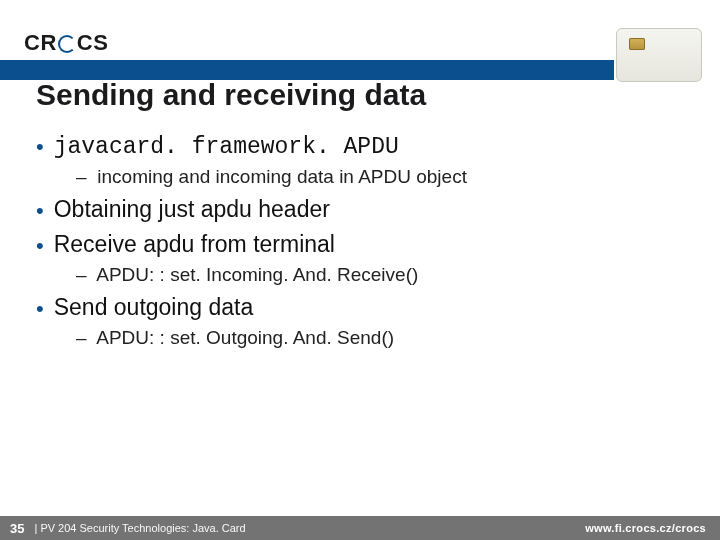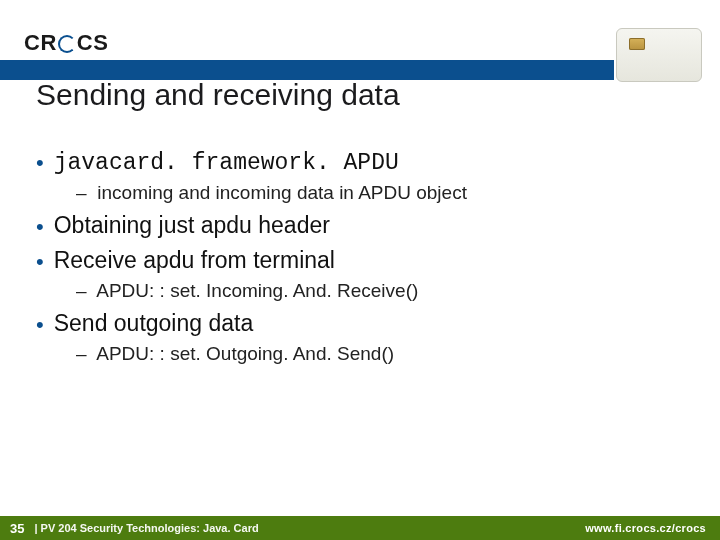--- a/index.html
+++ b/index.html
@@ -61,23 +61,23 @@
     background: #0b4f8e;
   }
   
   .content {
     position: absolute;
     left: 36px; right: 36px;
     top: 78px;
   }
   .title {
     font-size: 30px;
-    font-weight: 400;
+    font-weight: 700;
     color: #1b1b1d;
-    margin-bottom: 38px;
+    margin-bottom: 22px;
   }
   ul.bullets {
     list-style: none;
     padding-left: 0;
   }
   ul.bullets > li {
     margin-bottom: 8px;
   }
   .lvl1 {
     display: flex;
@@ -106,40 +106,39 @@
   }
   .lvl2 .dash {
     display: inline-block;
     width: 16px;
   }
   
   .footer {
     position: absolute;
     left: 0; right: 0; bottom: 0;
     height: 24px;
-    background: #4d7c0f;
+    background: #737373;
     color: #fff;
     display: flex;
     align-items: center;
     justify-content: space-between;
     padding: 0 14px 0 10px;
     font-size: 11px;
   }
   .footer .pagegroup {
     display: flex;
     align-items: center;
     gap: 10px;
   }
   .footer .pagenum {
     font-weight: 700;
     font-size: 13px;
   }
   .footer .course {
     opacity: 0.95;
-    font-weight: bold;
   }
   .footer .url {
     font-weight: 600;
     letter-spacing: 0.3px;
   }
 </style>
 </head>
 <body>
 
 <div class="header">

